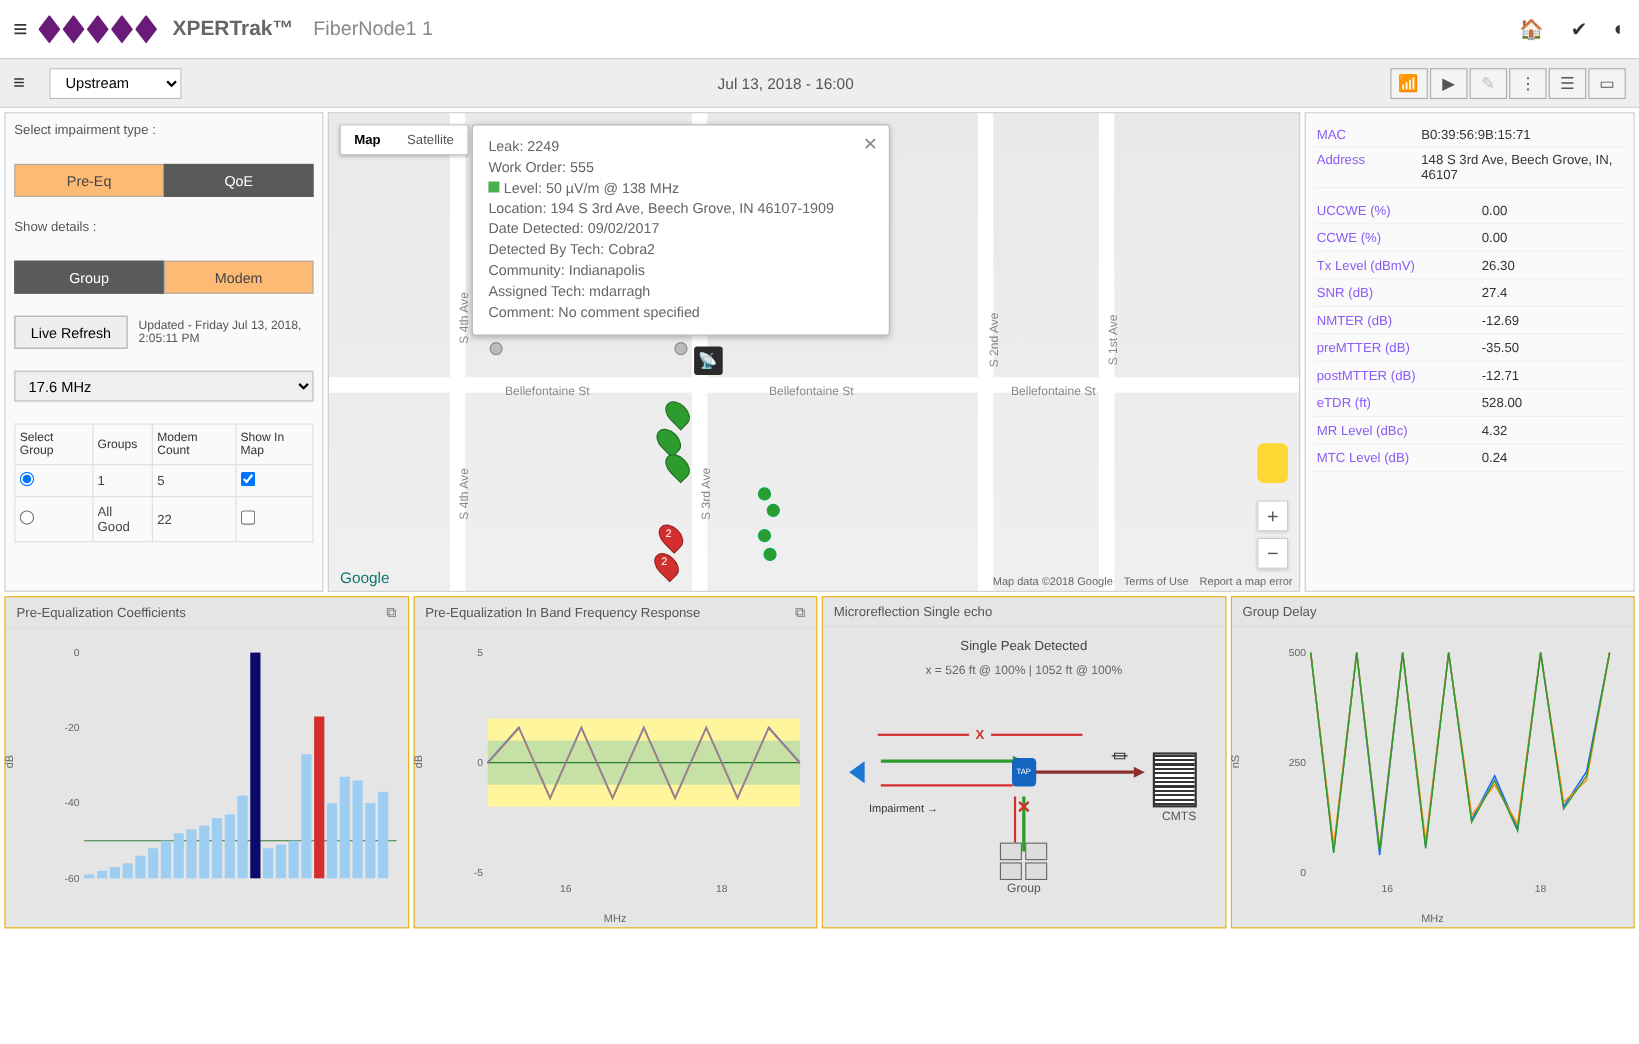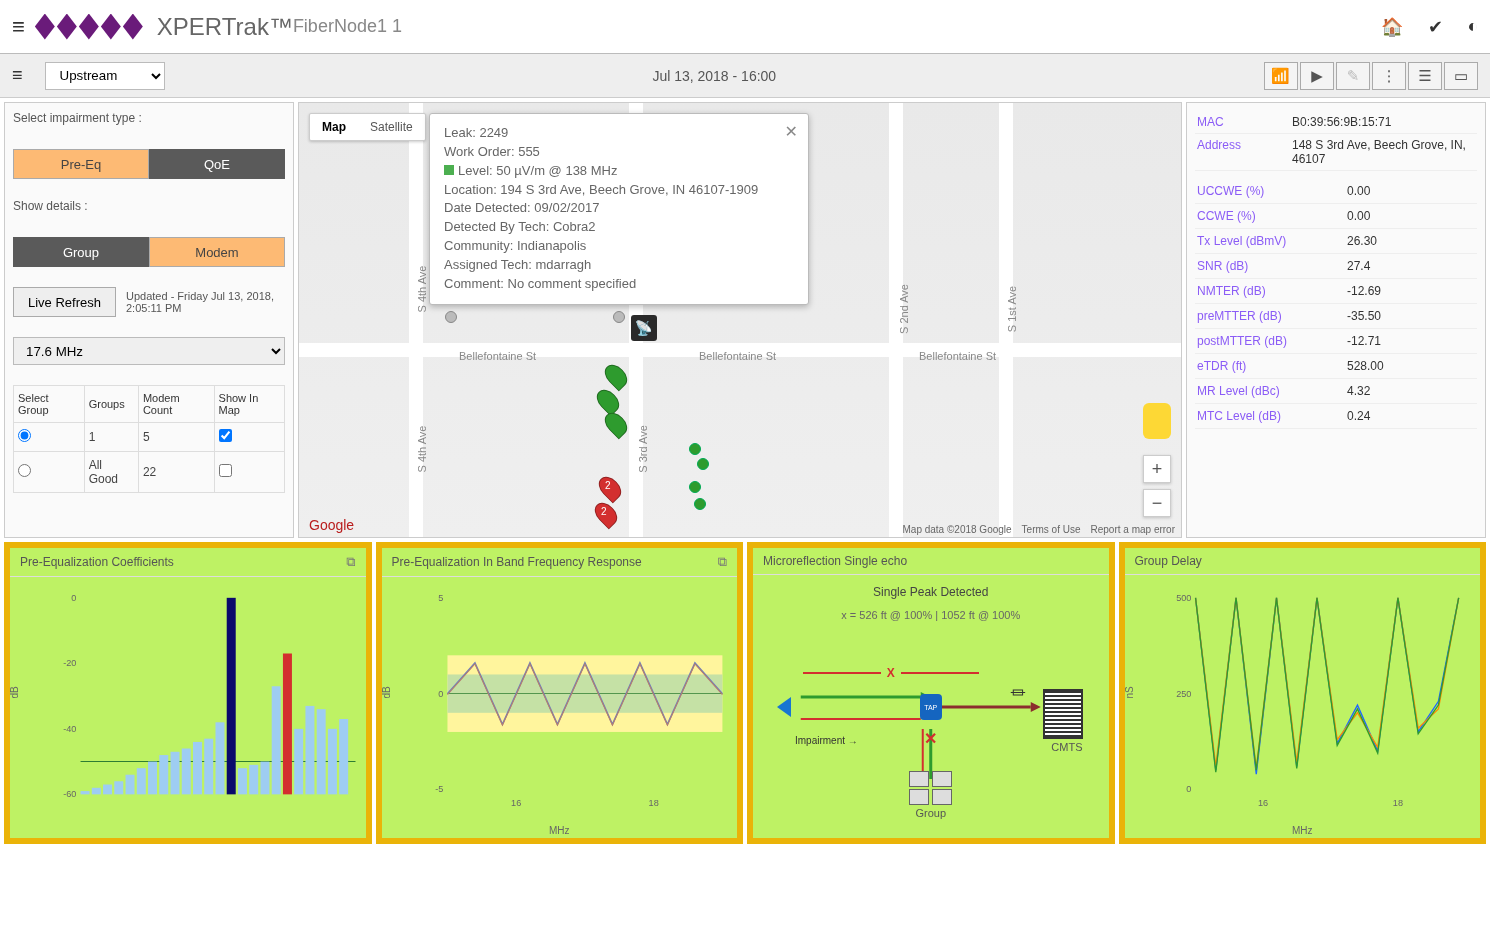--- a/index.html
+++ b/index.html
@@ -1,21 +1,21 @@
 <!DOCTYPE html>
 <html><head>
 <meta charset="utf-8">
 <style>
 *{box-sizing:border-box;margin:0;padding:0;font-family:Arial,Helvetica,sans-serif}
 body{background:#fff;font-size:12px;color:#555}
 .topbar{height:54px;border-bottom:1px solid #bbb;display:flex;align-items:center;padding:0 12px}
 .menu-btn{font-size:22px;cursor:pointer;margin-right:10px;color:#333}
 .logo{display:flex;gap:2px;margin-right:14px}
 .logo-dot{width:20px;height:26px;background:#6a1b7a;clip-path:polygon(50% 0,100% 50%,50% 100%,0 50%)}
-.appname{font-size:24px;font-weight:400;color:#666;}
+.appname{font-size:19px;font-weight:700;color:#666;margin-right:18px}
 .breadcrumb{font-size:18px;color:#888}
 .topbar .spacer{flex:1}
 .top-icons{display:flex;gap:24px;font-size:18px;color:#333}
 .top-icons span{cursor:pointer}
 .subbar{height:44px;background:#eee;border-bottom:1px solid #ccc;display:flex;align-items:center;padding:0 12px;gap:12px}
 .subbar select{height:28px;padding:2px 30px 2px 10px;border:1px solid #bbb;background:#fff}
 .subbar .center{flex:1;text-align:center;color:#555;font-size:14px}
 .sub-icons{display:flex;gap:2px}
 .sub-icons .ib{width:34px;height:28px;border:1px solid #aaa;background:#f4f4f4;display:flex;align-items:center;justify-content:center;font-size:15px;cursor:pointer}
 .main{display:flex;gap:4px;padding:4px 4px 0 4px;height:440px}
@@ -48,30 +48,30 @@
 .pin.red{background:#d32f2f}
 .pin .num{transform:rotate(45deg);display:block;text-align:center;color:#fff;font-size:10px;line-height:18px}
 .gdot{position:absolute;width:12px;height:12px;background:#2e9b2e;border:1px solid #0a5;border-radius:50%}
 .graydot{position:absolute;width:12px;height:12px;background:#bbb;border:1px solid #888;border-radius:50%}
 .antenna{position:absolute;width:26px;height:26px;background:#2a2a2a;border-radius:3px;color:#fff;display:flex;align-items:center;justify-content:center;font-size:14px}
 .map-ctrl{position:absolute;right:10px;display:flex;flex-direction:column;gap:6px}
 .pegman{width:28px;height:36px;background:#fdd835;border-radius:6px;margin-bottom:10px}
 .zoom{width:28px;height:28px;background:#fff;border:1px solid #ccc;display:flex;align-items:center;justify-content:center;font-size:18px;cursor:pointer;box-shadow:0 1px 3px rgba(0,0,0,.2)}
 .map-attr{position:absolute;bottom:2px;right:6px;font-size:10px;color:#666}
 .map-attr span{margin-left:10px}
-.glogo{position:absolute;bottom:4px;left:10px;font-size:14px;color:#b91c1c;font-weight:500}
+.glogo{position:absolute;bottom:4px;left:10px;font-size:14px;color:#0f766e;font-weight:500}
 .right-panel{width:300px;font-size:12px}
 .kv{display:flex;padding:4px 2px;border-bottom:1px solid #eee}
 .kv .k{width:95px;color:#8b5cf6}
 .kv .v{flex:1;color:#333}
 .metrics{margin-top:8px}
 .metrics .kv{padding:5px 2px}
 .metrics .k{width:150px}
 .charts{display:flex;gap:4px;padding:4px;height:310px}
-.chart{flex:1;border:6px solid #eab308;position:relative;background:#bef264}
+.chart{flex:1;border:1px solid #eab308;position:relative;background:#e5e5e5}
 .chart-title{padding:6px 10px;font-size:12px;color:#555;border-bottom:1px solid #ddd;display:flex;align-items:center}
 .chart-title .copy{margin-left:auto;font-size:13px;color:#777;cursor:pointer}
 .chart-body{position:absolute;top:30px;left:0;right:0;bottom:0;padding:10px 10px 24px 40px}
 svg{width:100%;height:100%}
 .axis-lbl{position:absolute;font-size:10px;color:#666}
 .ylbl{left:4px;top:50%;transform:rotate(-90deg);transform-origin:left}
 .xlbl{bottom:2px;left:50%;transform:translateX(-50%)}
 .micro{text-align:center;padding-top:10px;font-size:12px;color:#444}
 .micro-sub{font-size:11px;color:#666}
 .micro-diagram{position:relative;height:180px;margin:18px 10px 0 10px}

